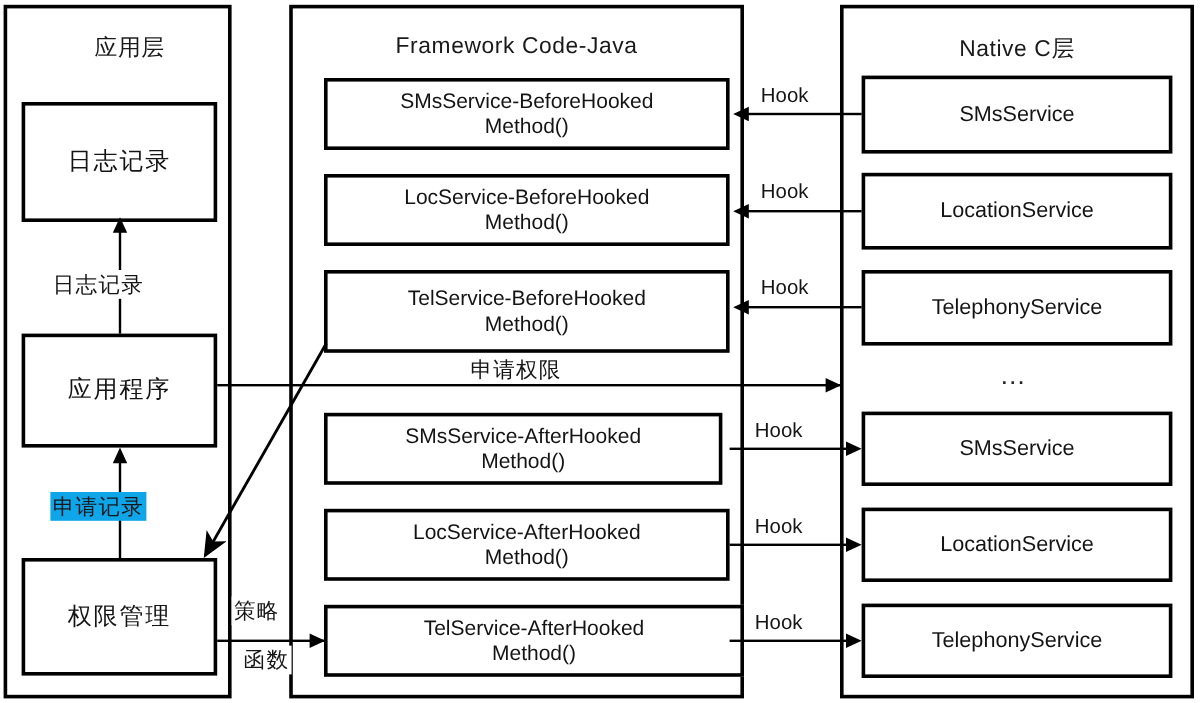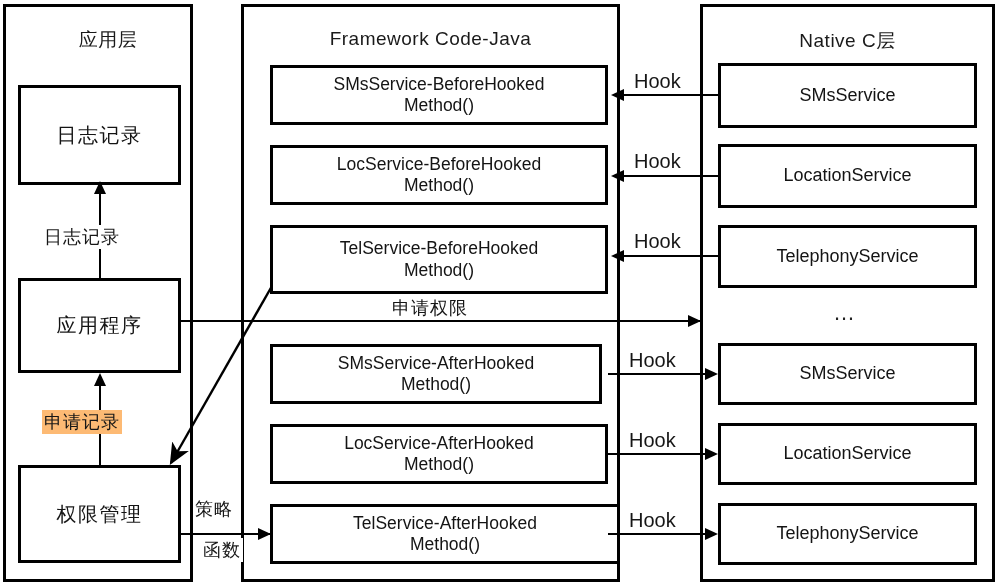--- a/index.html
+++ b/index.html
@@ -49,21 +49,21 @@
   .node.two-line { font-size: 17.5px; }
   .node-cn { font-size: 20px; letter-spacing: 1.5px; }
   .edge-line {
     position: absolute;
     background: #000;
   }
   .h-line { height: 2px; }
   .v-line { width: 2px; }
   .edge-label {
     position: absolute;
-    font-size: 20px;
+    font-size: 17px;
     color: #161616;
     white-space: nowrap;
     background: transparent;
   }
   .edge-label.cn { font-size: 18px; letter-spacing: 1px; }
   .arrow-head {
     position: absolute;
     width: 0;
     height: 0;
   }
@@ -109,21 +109,21 @@
   <div class="node node-cn" style="left:18px; top:465px; width:163px; height:98px;">权限管理</div>
 
   <div class="node node-cn" style="left:18px; top:278px; width:163px; height:95px;">应用程序</div>
 
   <div class="edge-line v-line" style="left:99px; top:192px; height:86px;"></div>
   <div class="arrow-head ah-up" style="left:94px; top:181px;"></div>
   <div class="edge-label cn" style="left:42px; top:225px; background:#fff; padding:0 2px;">日志记录</div>
 
   <div class="edge-line v-line" style="left:99px; top:384px; height:81px;"></div>
   <div class="arrow-head ah-up" style="left:94px; top:373px;"></div>
-  <div class="edge-label cn" style="left:42px; top:410px; background:#fdba74; padding:0 2px;">申请记录</div>
+  <div class="edge-label cn" style="left:42px; top:410px; background:#0ea5e9; padding:0 2px;">申请记录</div>
 
   <div class="panel" style="left:241px; top:4px; width:379px; height:578px;"></div>
   <div class="panel-title" style="left:241px; top:28px; width:379px;">Framework Code-Java</div>
 
   <div class="node two-line" style="left:270px; top:65px; width:338px; height:60px;">
     <span>
       <span>SMsService-BeforeHooked</span><br>
       <span>Method()</span>
     </span>
   </div>

